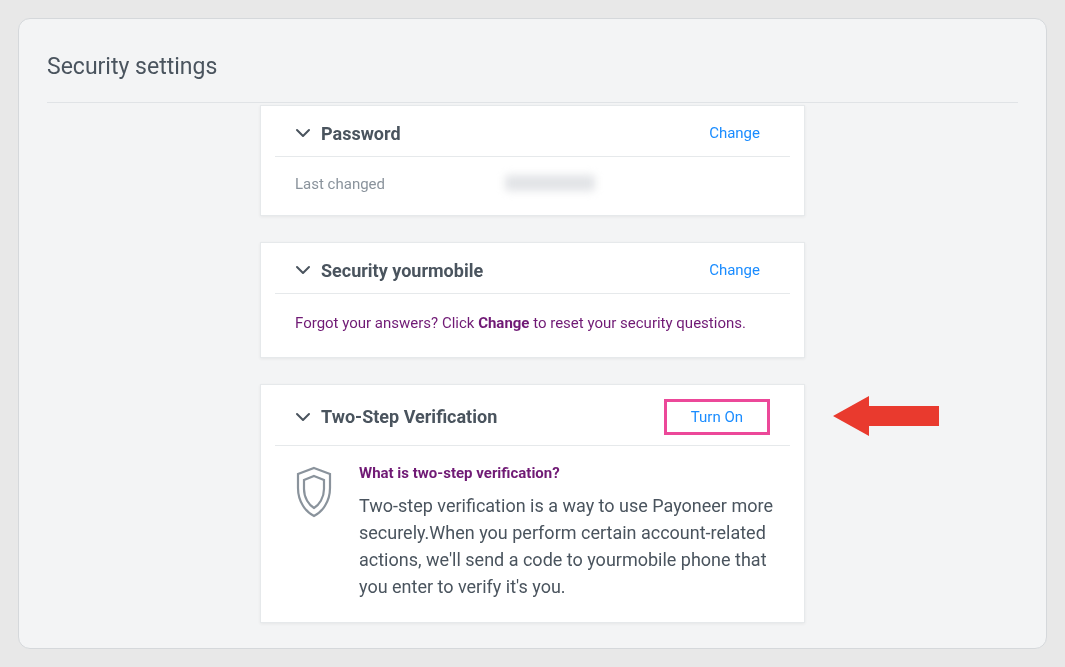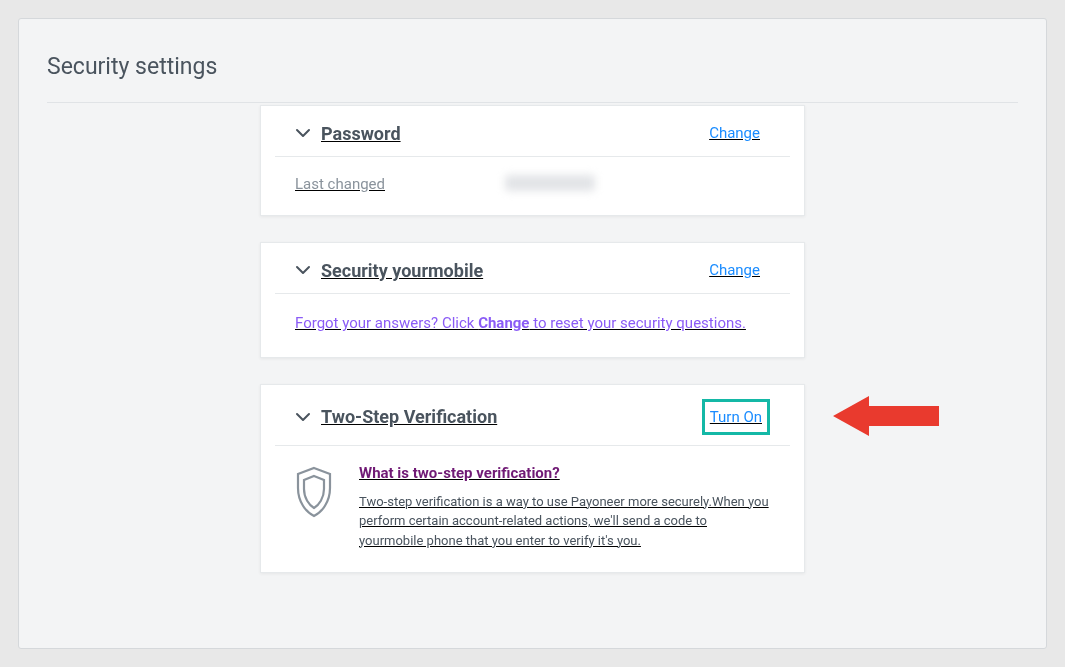--- a/index.html
+++ b/index.html
@@ -10,21 +10,21 @@
     body {
       font-family: -apple-system, BlinkMacSystemFont, 'Segoe UI', Roboto, Arial, sans-serif;
       background: #e8e8e8;
       padding: 18px;
       width: 1065px;
       height: 667px;
     }
     .outer-panel {
       background: #f3f4f5;
       border: 1px solid #d5d8db;
-      border-radius: 3px;
+      border-radius: 12px;
       padding: 20px 28px 28px 28px;
       width: 100%;
       height: 100%;
     }
     .page-title {
       font-size: 23px;
       font-weight: 400;
       color: #4a545e;
       padding: 14px 0 22px 0;
       border-bottom: 1px solid #e0e3e6;
@@ -35,21 +35,20 @@
       align-items: center;
       gap: 26px;
       padding-top: 2px;
     }
     .card {
       width: 545px;
       background: #fff;
       border: 1px solid #e6e9eb;
       box-shadow: 0 1px 3px rgba(0,0,0,0.06);
       padding: 0;
-      text-decoration: underline;
     }
     .card-header {
       display: flex;
       align-items: center;
       justify-content: space-between;
       padding: 14px 20px 10px 20px;
       border-bottom: 1px solid #e6e9eb;
       margin: 0 14px;
     }
     .card-header-left {
@@ -75,22 +74,22 @@
     .link-action {
       color: #1a8cff;
       font-size: 15px;
       cursor: pointer;
       background: none;
       border: none;
       padding: 4px 10px;
       font-family: inherit;
     }
     .link-action.highlighted {
-      border: 3px solid #14b8a6;
-      padding: 6px 5px;
+      border: 3px solid #ec4899;
+      padding: 6px 24px;
       margin-left: 33px;
     }
     .card-body {
       padding: 18px 34px 22px 34px;
     }
     .password-row {
       display: flex;
       align-items: flex-start;
       gap: 120px;
       color: #8a939c;
@@ -98,21 +97,21 @@
     }
     .redacted {
       display: inline-block;
       width: 90px;
       height: 16px;
       background: #e2e4e7;
       filter: blur(4px);
       border-radius: 3px;
     }
     .forgot-text {
-      color: #8b5cf6;
+      color: #701a75;
       font-size: 15px;
       line-height: 1.5;
     }
     .forgot-text .bold {
       font-weight: 700;
     }
     .twostep-body {
       display: flex;
       gap: 22px;
       padding: 18px 30px 22px 30px;
@@ -131,21 +130,21 @@
     .twostep-content {
       flex: 1;
     }
     .twostep-heading {
       font-size: 15px;
       font-weight: 700;
       color: #701a75;
       margin-bottom: 10px;
     }
     .twostep-desc {
-      font-size: 13px;
+      font-size: 18px;
       color: #4a545e;
       line-height: 1.5;
     }
     .card-row {
       position: relative;
       display: flex;
       align-items: center;
       justify-content: center;
       width: 100%;
     }

